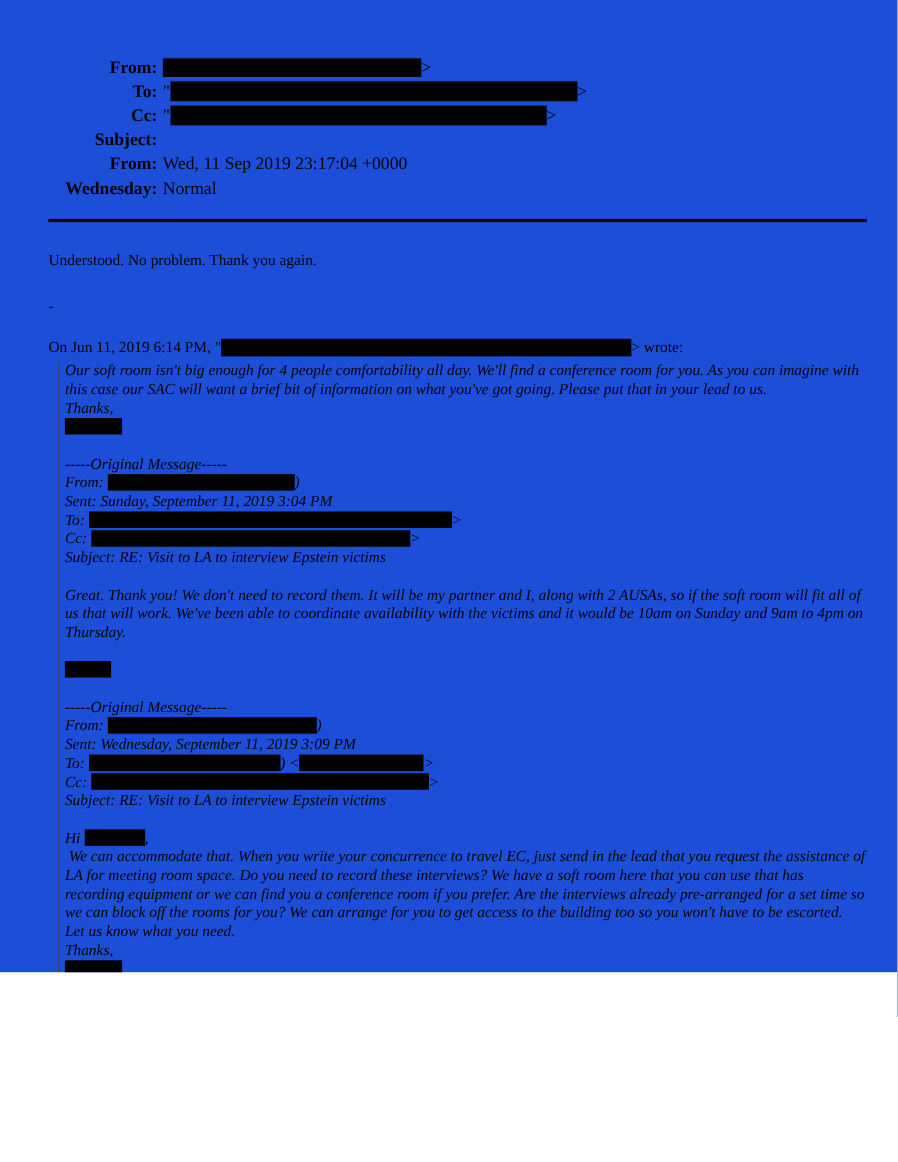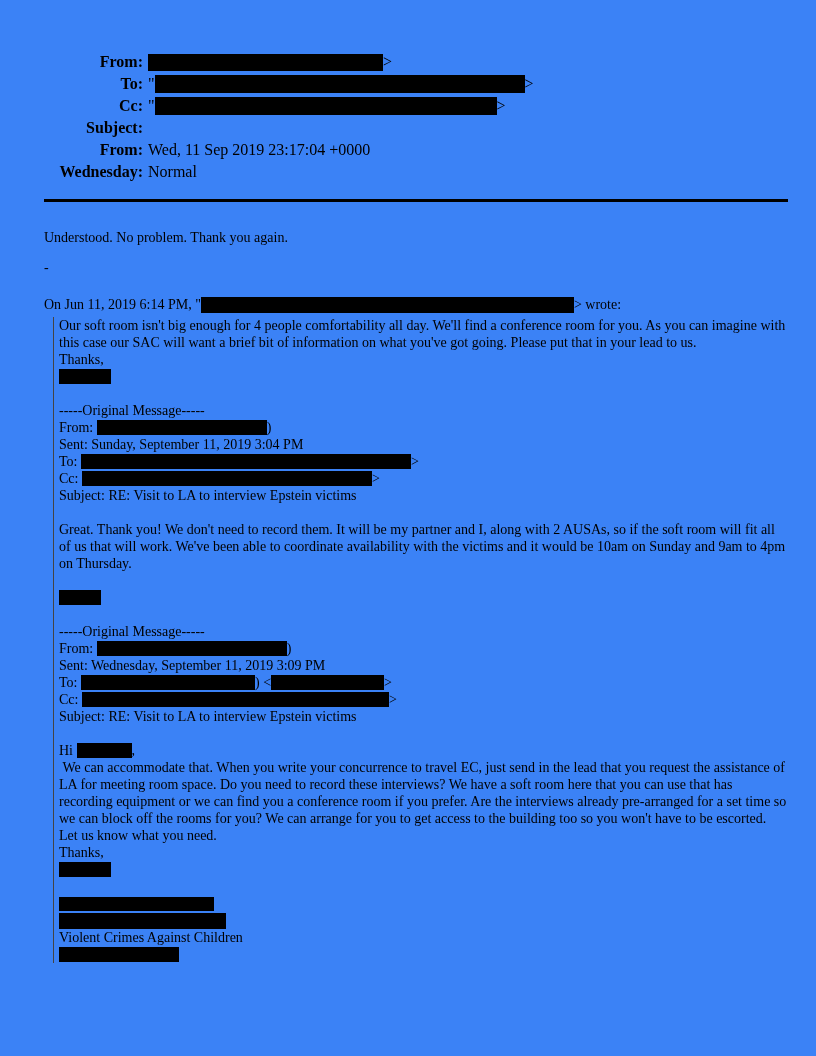--- a/index.html
+++ b/index.html
@@ -1,37 +1,37 @@
 <!DOCTYPE html>
 <html><head>
 <meta charset="utf-8">
 <style>
   html, body { margin: 0; padding: 0; background: #ffffff; }
   .page {
     position: relative;
     width: 816px;
-    height: 1056px;
+    height: 884px;
     box-sizing: border-box;
     padding: 51px 28px 0 44px;
-    background: #3b82f6;
+    background: #1d4ed8;
     color: #000000;
     font-family: "Liberation Serif", "DejaVu Serif", serif;
     overflow: hidden;
   }
   
   .hdr { font-size: 16px; }
   .hrow { display: flex; line-height: 22px; }
   .hlabel { flex: 0 0 99px; text-align: right; font-weight: bold; white-space: pre; }
   .hvalue { margin-left: 5px; white-space: pre; }
   
   .rule { border: none; border-top: 3px solid #000; margin: 16px 0 0 0; height: 0; }
   
   .email-body { font-size: 14px; line-height: 17px; margin-top: 27px; }
   .line { min-height: 17px; white-space: pre-wrap; }
-  .reply-text { margin-bottom: 13px; }
+  .reply-text { margin-bottom: 25px; }
   .dash-line { margin-bottom: 20px; }
   .quote {
     border-left: 1px solid #444;
     margin-left: 9px;
     padding-left: 5px;
     margin-top: 4px;
   }
   
   .bar {
     display: inline-block;
@@ -70,21 +70,21 @@
         <span class="hvalue"><span>Normal</span></span>
       </div>
     </div>
 
   <hr class="rule" style="border-top-color: rgb(0, 0, 0);">
 
   <div class="email-body">
     <div class="line reply-text">Understood. No problem. Thank you again.</div>
     <div class="line dash-line">-</div>
     <div class="line" id="attribution-line"><span>On Jun 11, 2019 6:14 PM, "</span><span class="bar" style="width: 373px; height: 16px; background: rgb(0, 0, 0);"></span><span>&gt; wrote:</span></div>
-    <div class="quote" id="quote-block" style="border-left-color: rgb(68, 68, 68);">
+    <div class="quote" id="quote-block" style="border-left-color: rgb(68, 68, 68); font-style: italic;">
         <div class="line"><span>Our soft room isn't big enough for 4 people comfortability all day. We'll find a conference room for you. As you can imagine with this case our SAC will want a brief bit of information on what you've got going. Please put that in your lead to us.</span></div>
         <div class="line"><span>Thanks,</span></div>
         <div class="line"><span class="bar" style="width: 52px; height: 15px; background: rgb(0, 0, 0);"></span></div>
         <div class="line"></div>
         <div class="line"><span>-----Original Message-----</span></div>
         <div class="line"><span>From: </span><span class="bar" style="width: 170px; height: 15px; background: rgb(0, 0, 0);"></span><span>)</span></div>
         <div class="line"><span>Sent: Sunday, September 11, 2019 3:04 PM</span></div>
         <div class="line"><span>To: </span><span class="bar" style="width: 330px; height: 15px; background: rgb(0, 0, 0);"></span><span>&gt;</span></div>
         <div class="line"><span>Cc: </span><span class="bar" style="width: 290px; height: 15px; background: rgb(0, 0, 0);"></span><span>&gt;</span></div>
         <div class="line"><span>Subject: RE: Visit to LA to interview Epstein victims</span></div>

